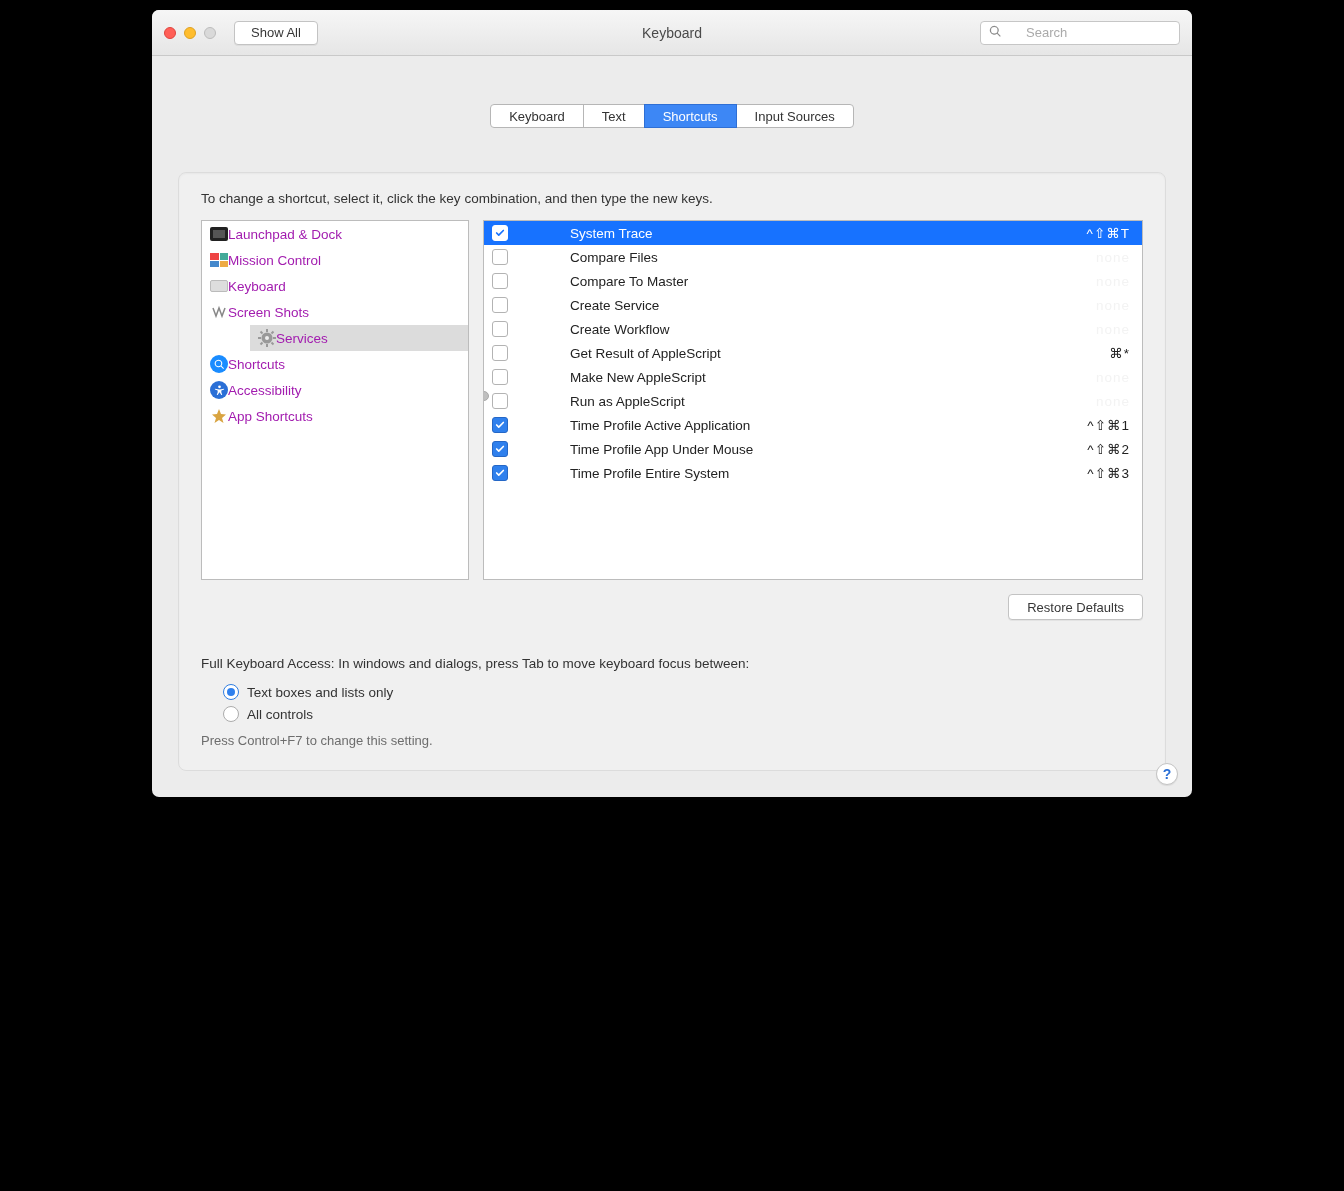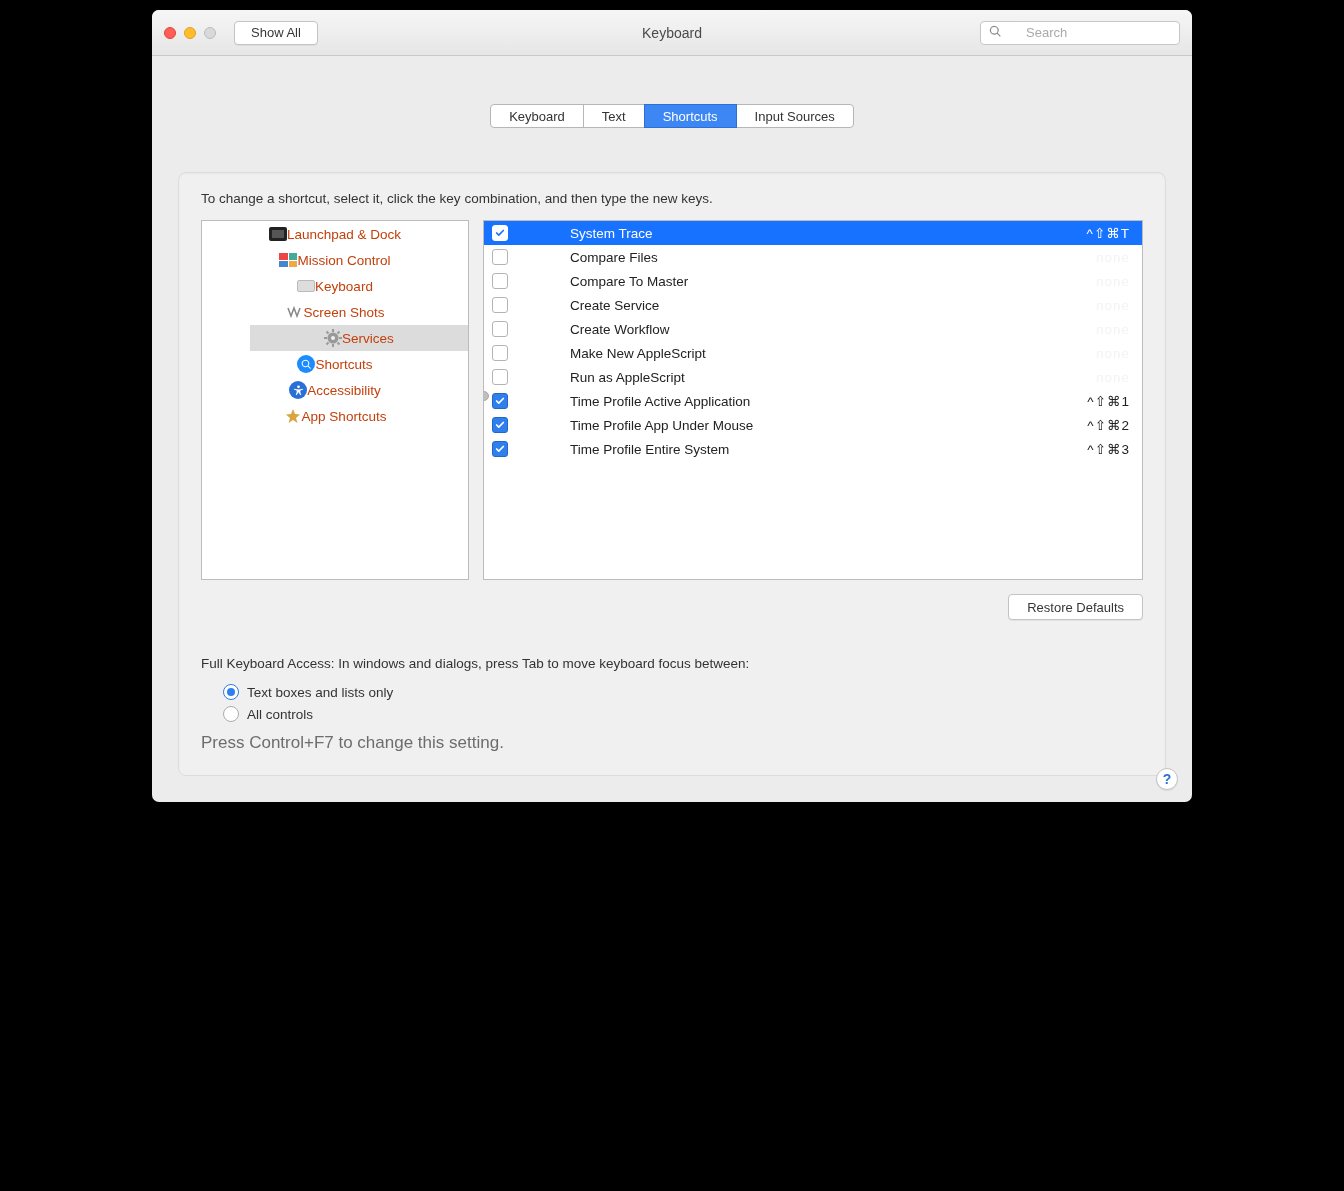--- a/index.html
+++ b/index.html
@@ -139,23 +139,22 @@
   }
   .categories {
     width: 268px;
     height: 360px;
   }
   .categories .cat {
     display: flex;
     align-items: center;
     padding: 4px 8px;
     font-size: 13.5px;
-    color: #c2410c;
+    color: #a21caf;
     cursor: default;
-    justify-content: center;
   }
   .categories .cat.selected {
     background: #dcdcdc;
     margin-left: 48px;
   }
   .cat-icon {
     width: 18px; height: 18px;
     border-radius: 3px;
     display: inline-flex;
     align-items: center; justify-content: center;
@@ -256,21 +255,21 @@
   .radio.checked {
     border-color: #2f7de0;
   }
   .radio.checked::after {
     content: "";
     width: 8px; height: 8px;
     background: #2f80ed;
     border-radius: 50%;
   }
   .hint {
-    font-size: 17px;
+    font-size: 13px;
     color: #6d6d6d;
     margin-top: 8px;
   }
 
   .help {
     position: absolute;
     right: 14px;
     bottom: 12px;
     width: 22px; height: 22px;
     border-radius: 50%;
@@ -448,20 +447,25 @@
               <span class="sc-label">Create Service</span>
               <span class="sc-key none">none</span>
             </div>
             <div class="sc-row">
               <span class="sc-check"></span>
               <span class="sc-label">Create Workflow</span>
               <span class="sc-key none">none</span>
             </div>
             <div class="sc-row">
               <span class="sc-check"></span>
+              <span class="sc-label">Get Result of AppleScript</span>
+              <span class="sc-key">⌘*</span>
+            </div>
+            <div class="sc-row">
+              <span class="sc-check"></span>
               <span class="sc-label">Make New AppleScript</span>
               <span class="sc-key none">none</span>
             </div>
             <div class="sc-row">
               <span class="sc-check"></span>
               <span class="sc-label">Run as AppleScript</span>
               <span class="sc-key none">none</span>
             </div>
             <div class="sc-row">
               <span class="sc-check checked">

